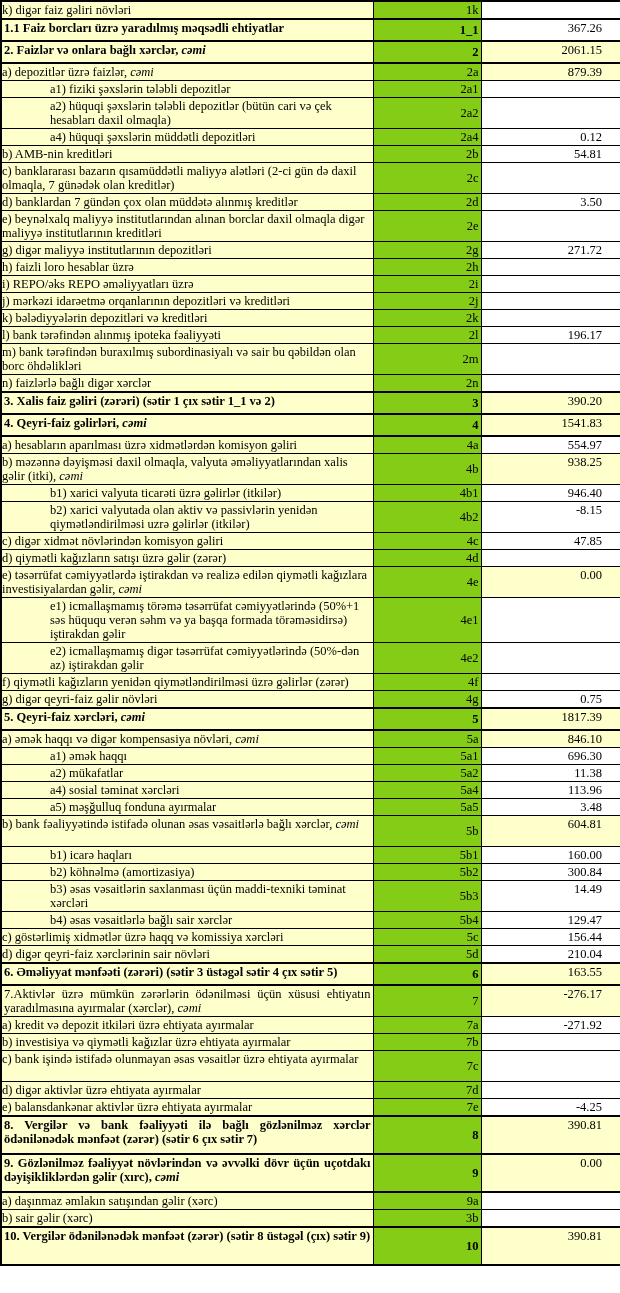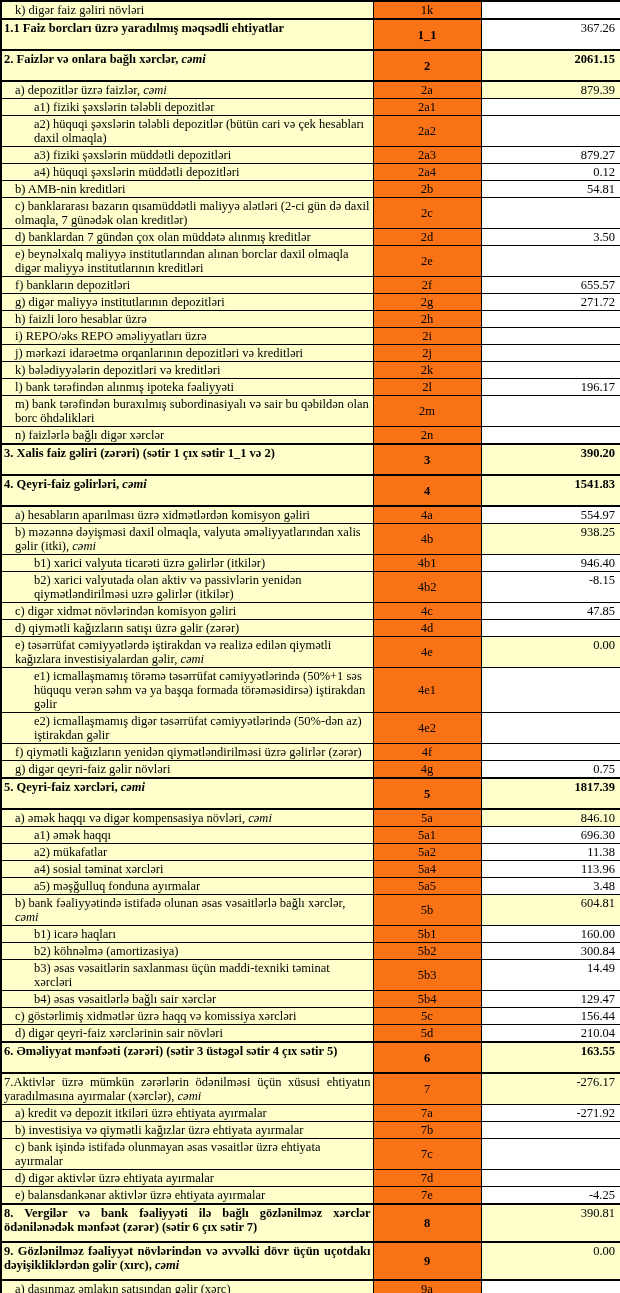--- a/index.html
+++ b/index.html
@@ -28,42 +28,42 @@
     padding: 1px 2px;
     overflow: hidden;
     word-wrap: break-word;
   }
   td.label {
     background: #FFFFCC;
     vertical-align: top;
     text-align: left;
   }
   td.label.ind0 { padding-left: 2px; }
-  td.label.ind1 { padding-left: 13px; }
-  td.label.ind2 { padding-left: 32px; margin-top: 40px; }
+  td.label.ind1 { padding-left: 0; }
+  td.label.ind2 { padding-left: 48px; margin-top: 40px; }
   td.label.just { text-align: justify; font-family: Liberation Serif, serif; }
 
   td.code {
-    background: #f97316;
-    text-align: center;
+    background: #84cc16;
+    text-align: right;
     vertical-align: middle;
   }
   td.value {
     background: #FFFFFF;
     text-align: right;
     vertical-align: top;
-    padding-right: 5px;
+    padding-right: 18px;
   }
   td.value.vy { background: #FFFFCC; }
-  td.value.vb { font-weight: bold; }
+  td.value.vb { font-weight: normal; }
 
   tr { height: 17px; }
   tr.w2 { height: 31px; }
   tr.w3 { height: 44px; }
-  tr.section { height: 31px; }
+  tr.section { height: 22px; }
   tr.section.w2 { height: 38px; margin-left: 22px; }
 
   tr.section td { border-top-width: 2px; border-bottom-width: 2px; }
   tr.section td.label,
   tr.section td.code { font-weight: bold; }
 
   td.label i { font-style: italic; }
 </style>
 </head>
 <body>
@@ -100,25 +100,20 @@
           <td class="label ind2"><span>a1) fiziki şəxslərin tələbli depozitlər</span></td>
           <td class="code">2a1</td>
           <td class="value"></td>
         </tr>
         <tr class="w2">
           <td class="label ind2"><span>a2) hüquqi şəxslərin tələbli depozitlər (bütün cari və çek hesabları daxil olmaqla)</span></td>
           <td class="code">2a2</td>
           <td class="value"></td>
         </tr>
         <tr class="">
-          <td class="label ind2"><span>a3) fiziki şəxslərin müddətli depozitləri</span></td>
-          <td class="code">2a3</td>
-          <td class="value">879.27</td>
-        </tr>
-        <tr class="">
           <td class="label ind2"><span>a4) hüquqi şəxslərin müddətli depozitləri</span></td>
           <td class="code">2a4</td>
           <td class="value">0.12</td>
         </tr>
         <tr class="">
           <td class="label ind1"><span>b) AMB-nin kreditləri</span></td>
           <td class="code">2b</td>
           <td class="value">54.81</td>
         </tr>
         <tr class="w2">
@@ -128,25 +123,20 @@
         </tr>
         <tr class="">
           <td class="label ind1"><span>d) banklardan 7 gündən çox olan müddətə alınmış kreditlər</span></td>
           <td class="code">2d</td>
           <td class="value">3.50</td>
         </tr>
         <tr class="w2">
           <td class="label ind1"><span>e) beynəlxalq maliyyə institutlarından alınan borclar daxil olmaqla digər maliyyə institutlarının kreditləri</span></td>
           <td class="code">2e</td>
           <td class="value"></td>
-        </tr>
-        <tr class="">
-          <td class="label ind1"><span>f) bankların depozitləri</span></td>
-          <td class="code">2f</td>
-          <td class="value">655.57</td>
         </tr>
         <tr class="">
           <td class="label ind1"><span>g) digər maliyyə institutlarının depozitləri</span></td>
           <td class="code">2g</td>
           <td class="value">271.72</td>
         </tr>
         <tr class="">
           <td class="label ind1"><span>h) faizli loro hesablar üzrə</span></td>
           <td class="code">2h</td>
           <td class="value"></td>

